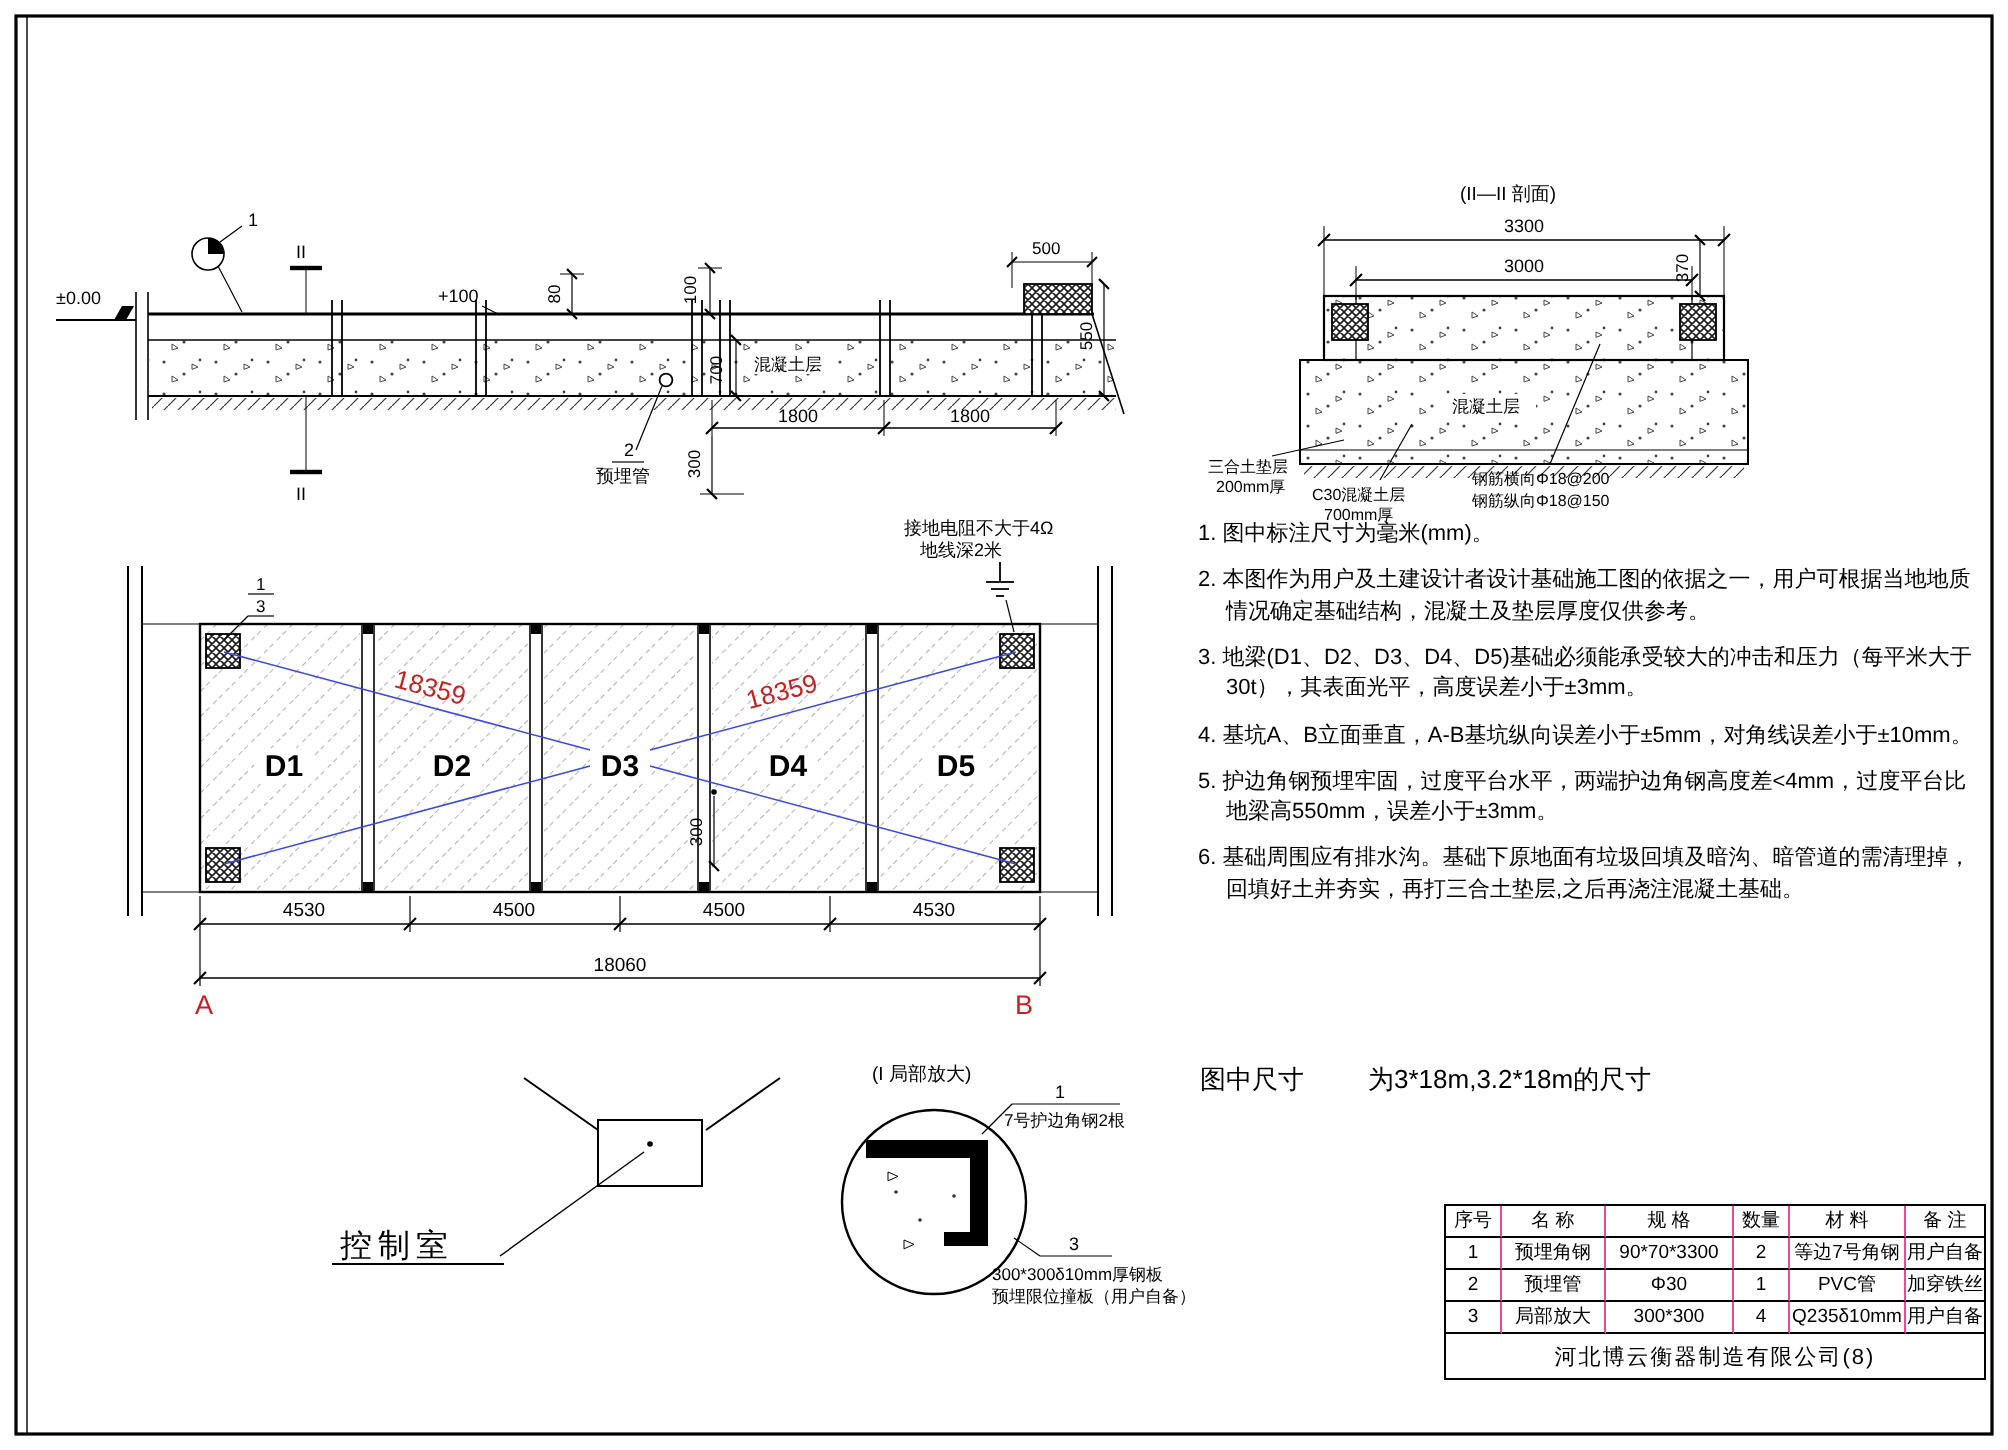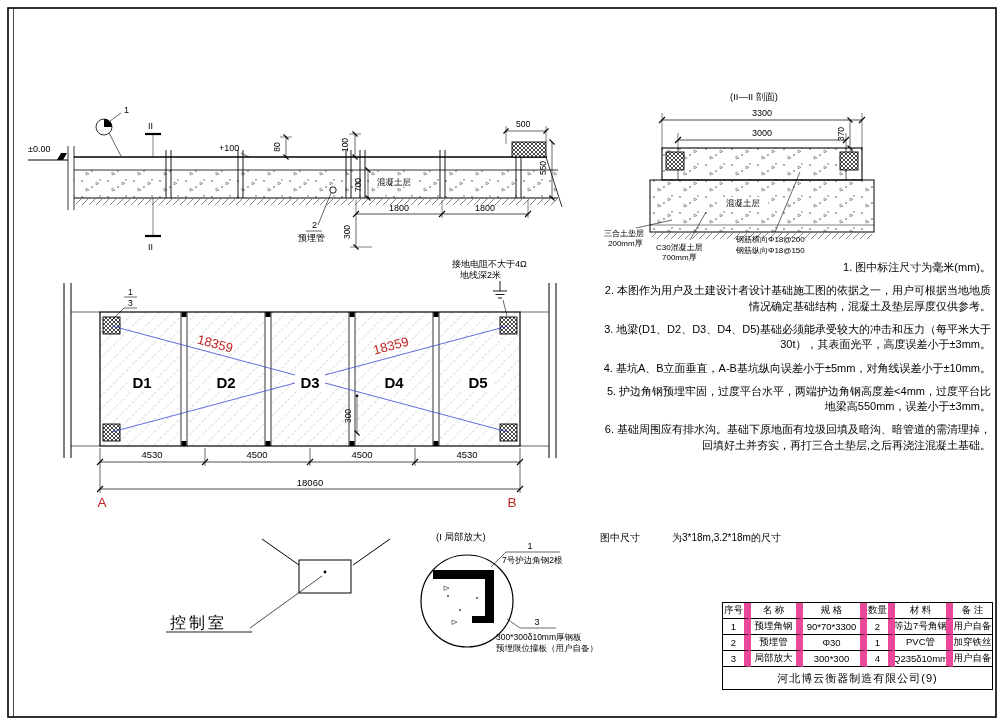--- a/index.html
+++ b/index.html
@@ -5,27 +5,27 @@
   * { margin:0; padding:0; box-sizing:border-box; }
   html,body { background:#fff; }
   body { font-family:"Liberation Sans","DejaVu Sans",sans-serif; color:#000; }
   .page { position:relative; width:1004px; height:725px; background:#fff; overflow:hidden; }
   .drawing { position:absolute; left:0; top:0; }
   .drawing text { stroke:none; fill:#000; font-family:"Liberation Sans","DejaVu Sans",sans-serif; }
   .drawing text.red { fill:#c32222; }
   .title { position:absolute; left:22px; top:28px; font-size:22px; letter-spacing:2px;
            font-family:"Liberation Serif","DejaVu Serif",serif; }
   .notes { position:absolute; left:599px; top:260px; width:392px; font-size:11px; line-height:1.42; }
-  .notes .note { margin-bottom:7.5px; padding-left:14px; text-indent:-14px;text-align:right; }
-  .size-note { position:absolute; left:600px; top:531px; font-size:10px; }
+  .notes .note { margin-bottom:7.5px; padding-left:14px; text-indent:-14px; }
+  .size-note { position:absolute; left:600px; top:531px; font-size:13px; }
   .size-note .gap { display:inline-block; width:32px; }
   .parts-table { position:absolute; left:722px; top:602px; width:271px; border:1.6px solid #000;
                  font-size:9.5px; background:#fff; }
   .pt-row { display:flex; }
-  .pt-cell { border-right:7px solid #ec4899; border-bottom:1px solid #000; height:16px;
+  .pt-cell { border-right:1px solid #ec4899; border-bottom:1px solid #000; height:16px;
              display:flex; align-items:center; justify-content:center; white-space:nowrap; overflow:hidden; }
   .pt-row .pt-cell:last-child { border-right:none; }
   .pt-sign .pt-cell { height:20px; }
   .pt-company { height:22px; display:flex; align-items:center; justify-content:center;
                 font-size:11px; letter-spacing:1px; }
   .c1{width:28px}.c2{width:52px}.c3{width:64px}.c4{width:28px}.c5{width:58px}.c6{flex:1}
   .s1{width:28px}.s2{width:52px}.s3{width:28px}.s4{width:36px}.s5{width:28px}.s6{width:34px}.s7{width:26px}.s8{flex:1}
 </style>
 </head>
 <body>
@@ -371,16 +371,16 @@
       <div class="pt-cell c6">加穿铁丝</div>
     </div>
     <div class="pt-row">
       <div class="pt-cell c1">3</div>
       <div class="pt-cell c2">局部放大</div>
       <div class="pt-cell c3">300*300</div>
       <div class="pt-cell c4">4</div>
       <div class="pt-cell c5">Q235δ10mm</div>
       <div class="pt-cell c6">用户自备</div>
     </div>
-    <div class="pt-company">河北博云衡器制造有限公司(9)</div>
+    <div class="pt-company">河北博云衡器制造有限公司(8)</div>
   </div>
 
 </div>
 
 </body></html>

